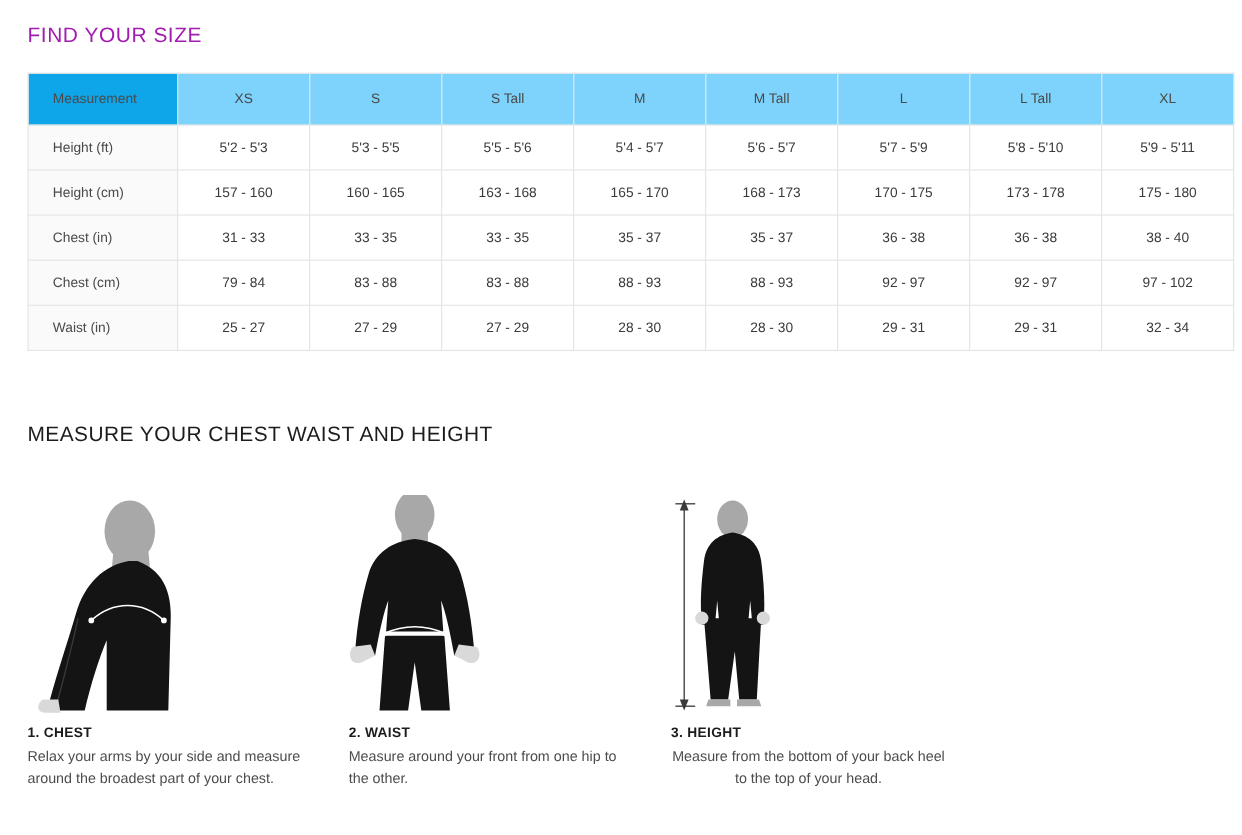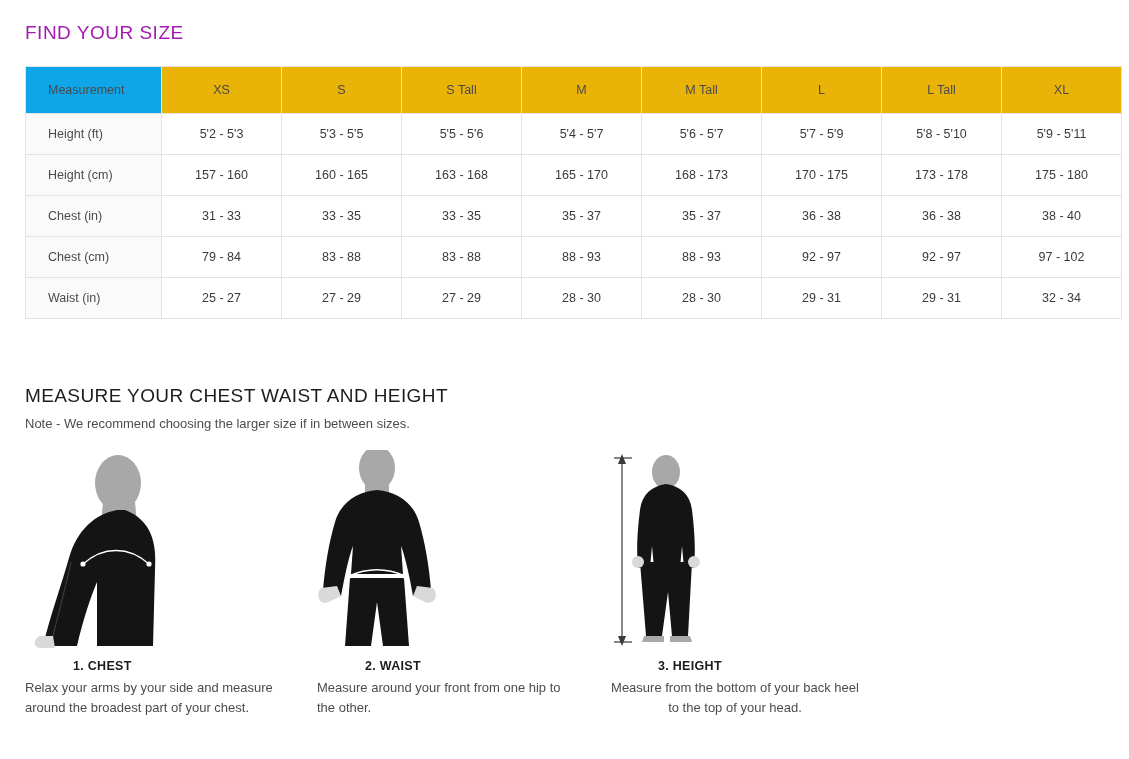--- a/index.html
+++ b/index.html
@@ -47,21 +47,21 @@
     border: 1px solid #e3e3e3;
     height: 41px;
     font-size: 12.5px;
     font-weight: 400;
     color: #3a3a3a;
     text-align: center;
     padding: 0 4px;
     background: #ffffff;
   }
   table.size-table th {
-    background: #eab308;
+    background: #7dd3fc;
     color: #4a4a4a;
     font-weight: 400;
     height: 47px;
   }
   table.size-table th.first,
   table.size-table td.first {
     text-align: left;
     padding-left: 22px;
     color: #4a4a4a;
   }
@@ -104,21 +104,20 @@
     position: relative;
     height: 200px;
     width: 100%;
   }
   .cap-title {
     font-size: 12.5px;
     font-weight: 700;
     color: #1c1c1c;
     letter-spacing: 0.3px;
     margin-top: 9px;
-    margin-left: 48px;
   }
   .cap-body {
     font-size: 13px;
     color: #4c4c4c;
     line-height: 1.55;
     margin-top: 5px;
     width: 262px;
   }
   .figure.f3 .cap-body { width: 250px; text-align: center; }
 </style>
@@ -209,21 +208,20 @@
           <td>28 - 30</td>
           <td>29 - 31</td>
           <td>29 - 31</td>
           <td>32 - 34</td>
         </tr>
       </tbody>
     </table>
   </div>
 
   <div class="heading-2">MEASURE YOUR CHEST WAIST AND HEIGHT</div>
-  <div class="note">Note - We recommend choosing the larger size if in between sizes.</div>
 
   <div class="figure f1">
     <div class="fig-art">
       <svg width="290" height="200" viewBox="0 0 290 200">
 
         <ellipse cx="93" cy="33" rx="23" ry="28" fill="#a8a8a8"></ellipse>
 
         <path d="M78 52 L110 52 L112 74 L76 74 Z" fill="#a8a8a8"></path>
 
         <path d="M92 60

